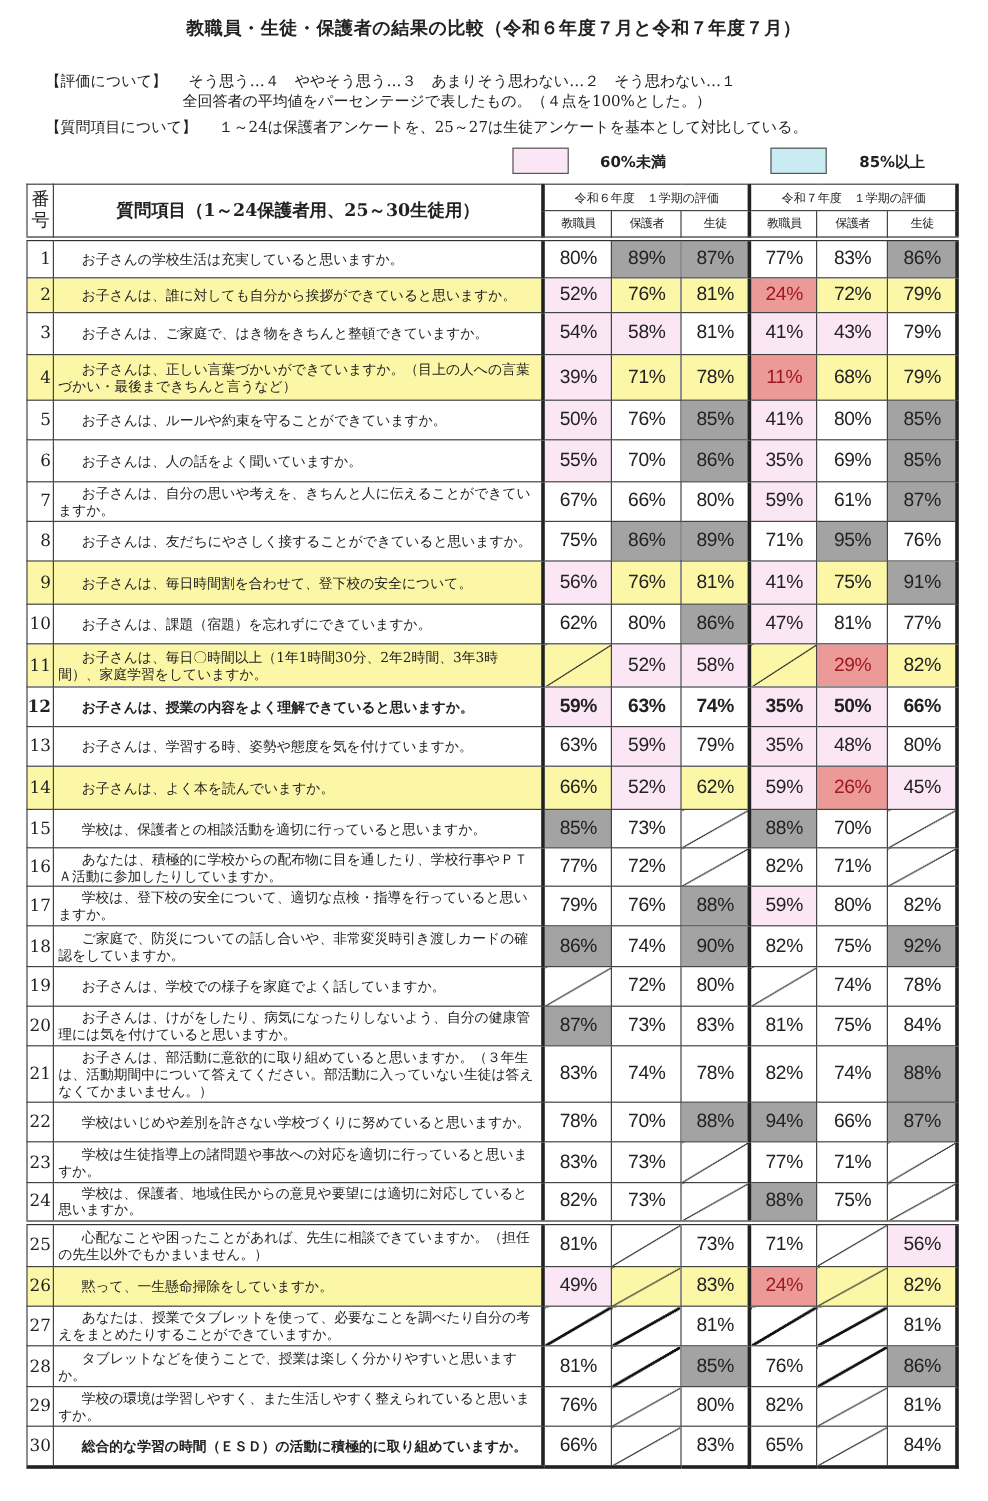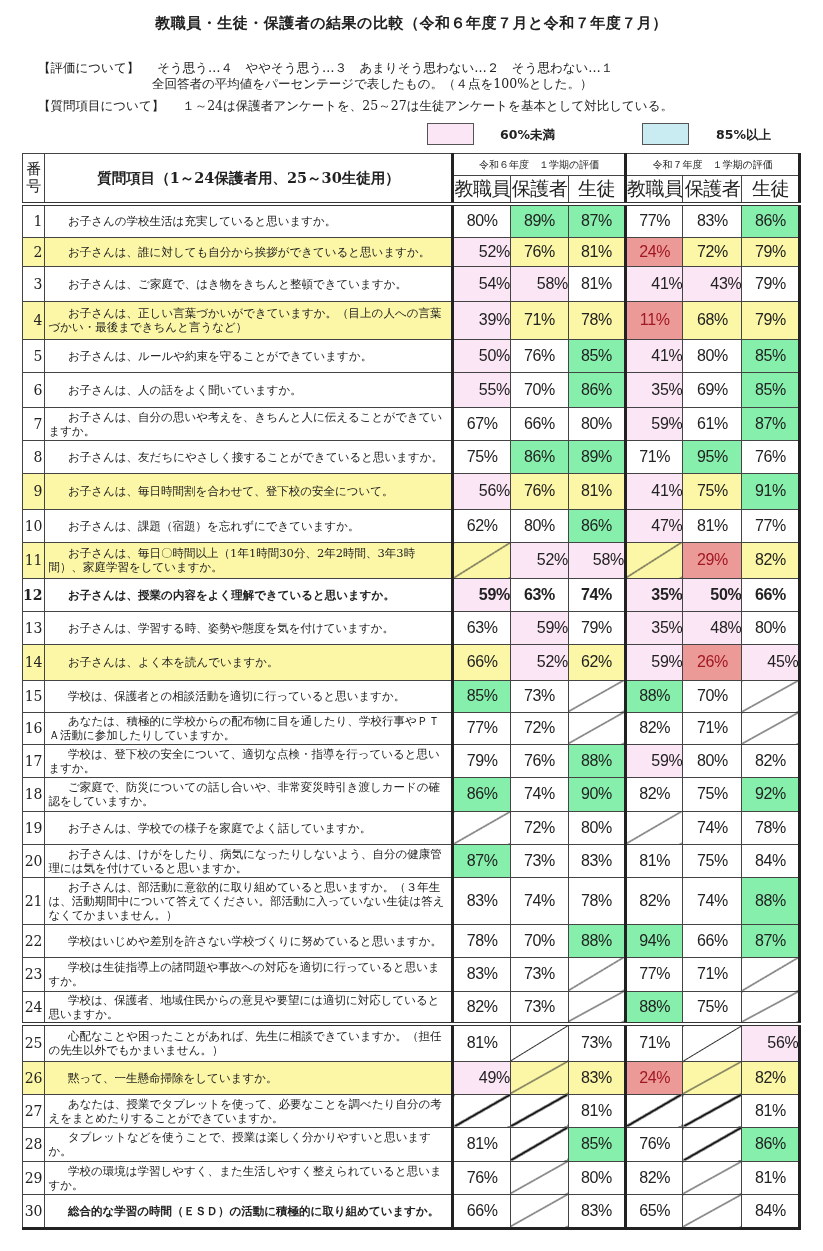--- a/index.html
+++ b/index.html
@@ -6,29 +6,29 @@
   body { width:823px; height:1251px; position:relative; font-family:"DejaVu Serif","Liberation Serif",serif; color:#222; overflow:hidden; }
   .title { position:absolute; left:0; width:823px; top:14px; text-align:center; font-family:"DejaVu Sans","Liberation Sans",sans-serif; font-weight:bold; font-size:15px; letter-spacing:0.5px; }
   .note { position:absolute; font-size:12.5px; white-space:nowrap; }
   .legend-box { position:absolute; width:45px; height:20px; border:1px solid #555; }
   .legend-label { position:absolute; font-family:"DejaVu Sans","Liberation Sans",sans-serif; font-weight:bold; font-size:12.5px; }
   table.grid { position:absolute; left:22px; top:153px; border-collapse:collapse; table-layout:fixed; }
   table.grid td, table.grid th { border:1px solid #444; padding:0; overflow:hidden; }
   .hdr-num { font-size:15px; line-height:17px; text-align:center; font-weight:normal; }
   .hdr-q { font-size:14.5px; text-align:center; font-weight:bold; font-family:"DejaVu Serif","Liberation Serif",serif; }
   .hdr-year { font-size:10px; text-align:center; font-weight:normal; white-space:nowrap; font-family:"DejaVu Sans","Liberation Sans",sans-serif; }
-  .hdr-role { font-size:19px; text-align:center; font-weight:normal; white-space:nowrap; letter-spacing:-0.5px; }
+  .hdr-role { font-size:10px; text-align:center; font-weight:normal; white-space:nowrap; letter-spacing:-0.5px; }
   .num { text-align:right; padding-right:2px !important; font-size:14px; vertical-align:middle; }
   .q { font-size:11.5px; line-height:14px; padding:0 3px 0 3px !important; vertical-align:middle; }
   .q span { display:block; text-indent:1.7em; }
   .v { text-align:center; font-family:"Liberation Sans","DejaVu Sans",sans-serif; font-size:16px; vertical-align:middle; letter-spacing:-0.3px; }
   .sep-l { border-left:3px solid #222 !important; }
   .sep-r { border-right:3px solid #222 !important; }
-  .pink { background:#fbe6f5;text-align:right; }
-  .blue { background:#86efac; }
+  .pink { background:#fbe6f5; }
+  .blue { background:#a3a3a3; }
   .yellow { background:#fcf7a6; }
   .red { background:#ec9a98; color:#a01822; }
   .white { background:#fff; }
   .slash { background-image:linear-gradient(to bottom right, transparent calc(50% - 0.7px), #333 calc(50% - 0.3px), #333 calc(50% + 0.3px), transparent calc(50% + 0.7px)); }
   .slash.thick { background-image:linear-gradient(to bottom right, transparent calc(50% - 1.3px), #111 calc(50% - 1px), #111 calc(50% + 1px), transparent calc(50% + 1.3px)); }
   .slash.yellow { background-color:#fcf7a6; }
   tr.hrow-yellow td.q, tr.hrow-yellow td.num { background:#fcf7a6; }
   tr.gap td { border-top:4px double #333 !important;margin-top:45px; }
 </style>
 </head>

